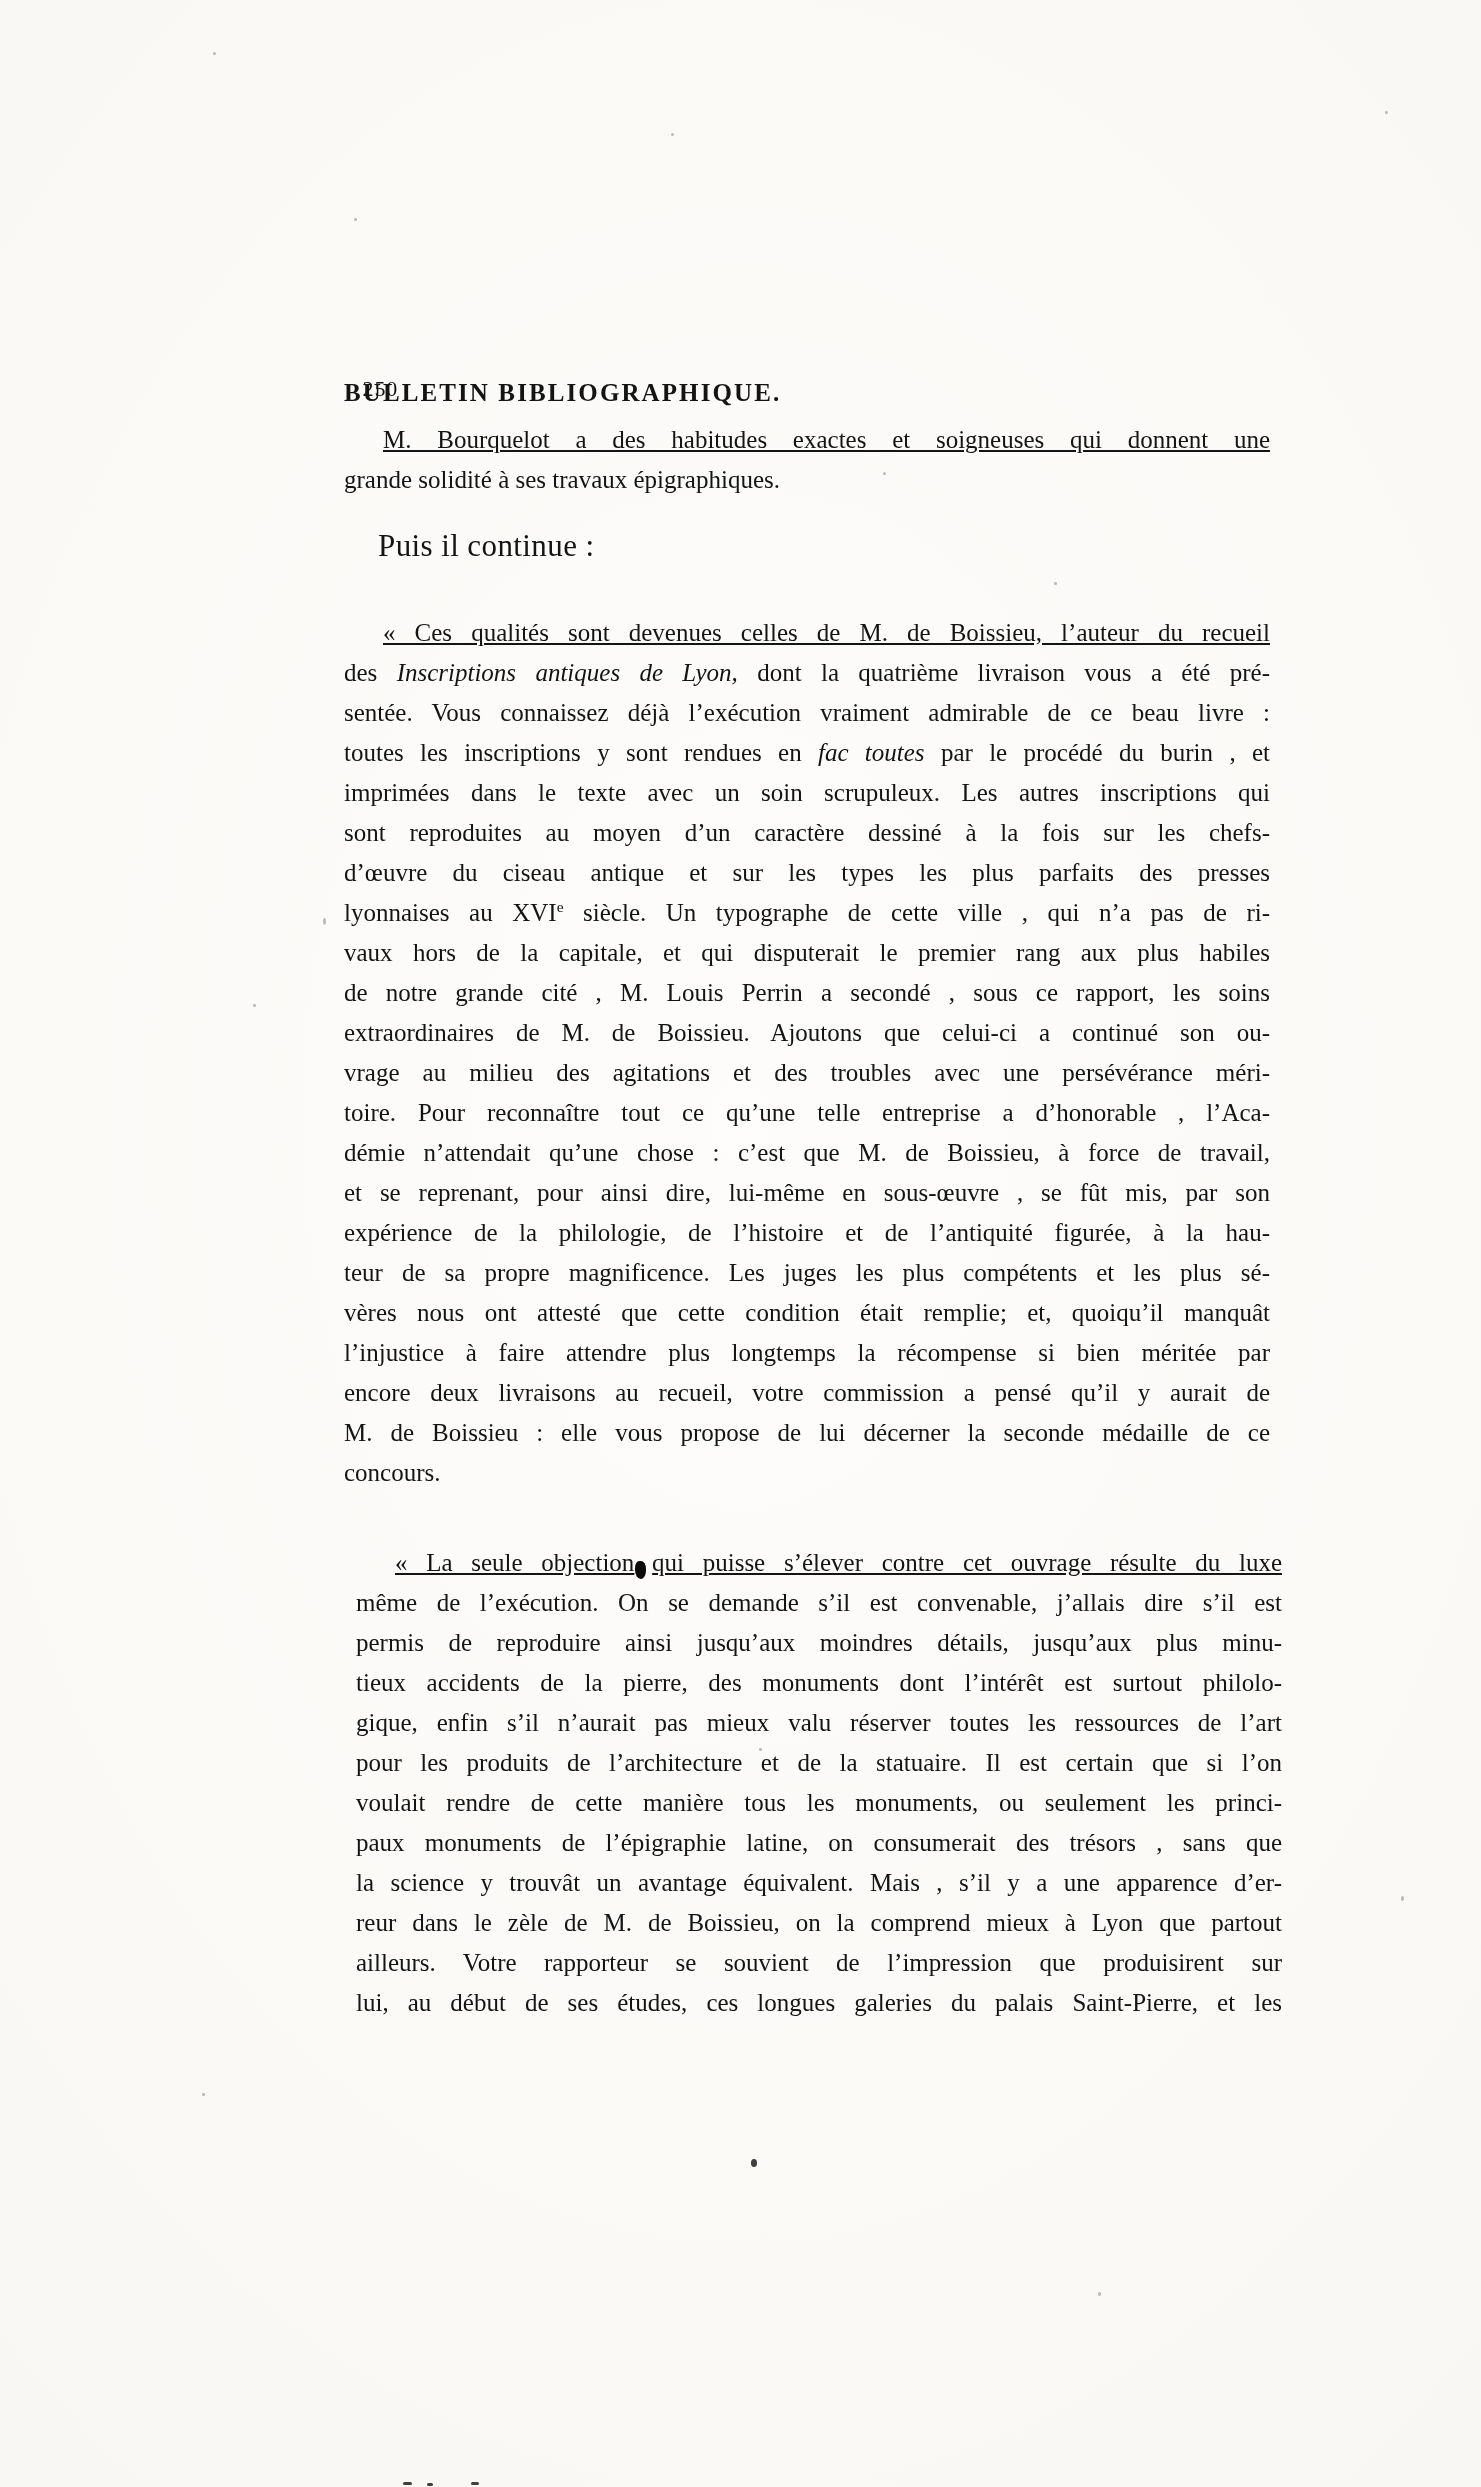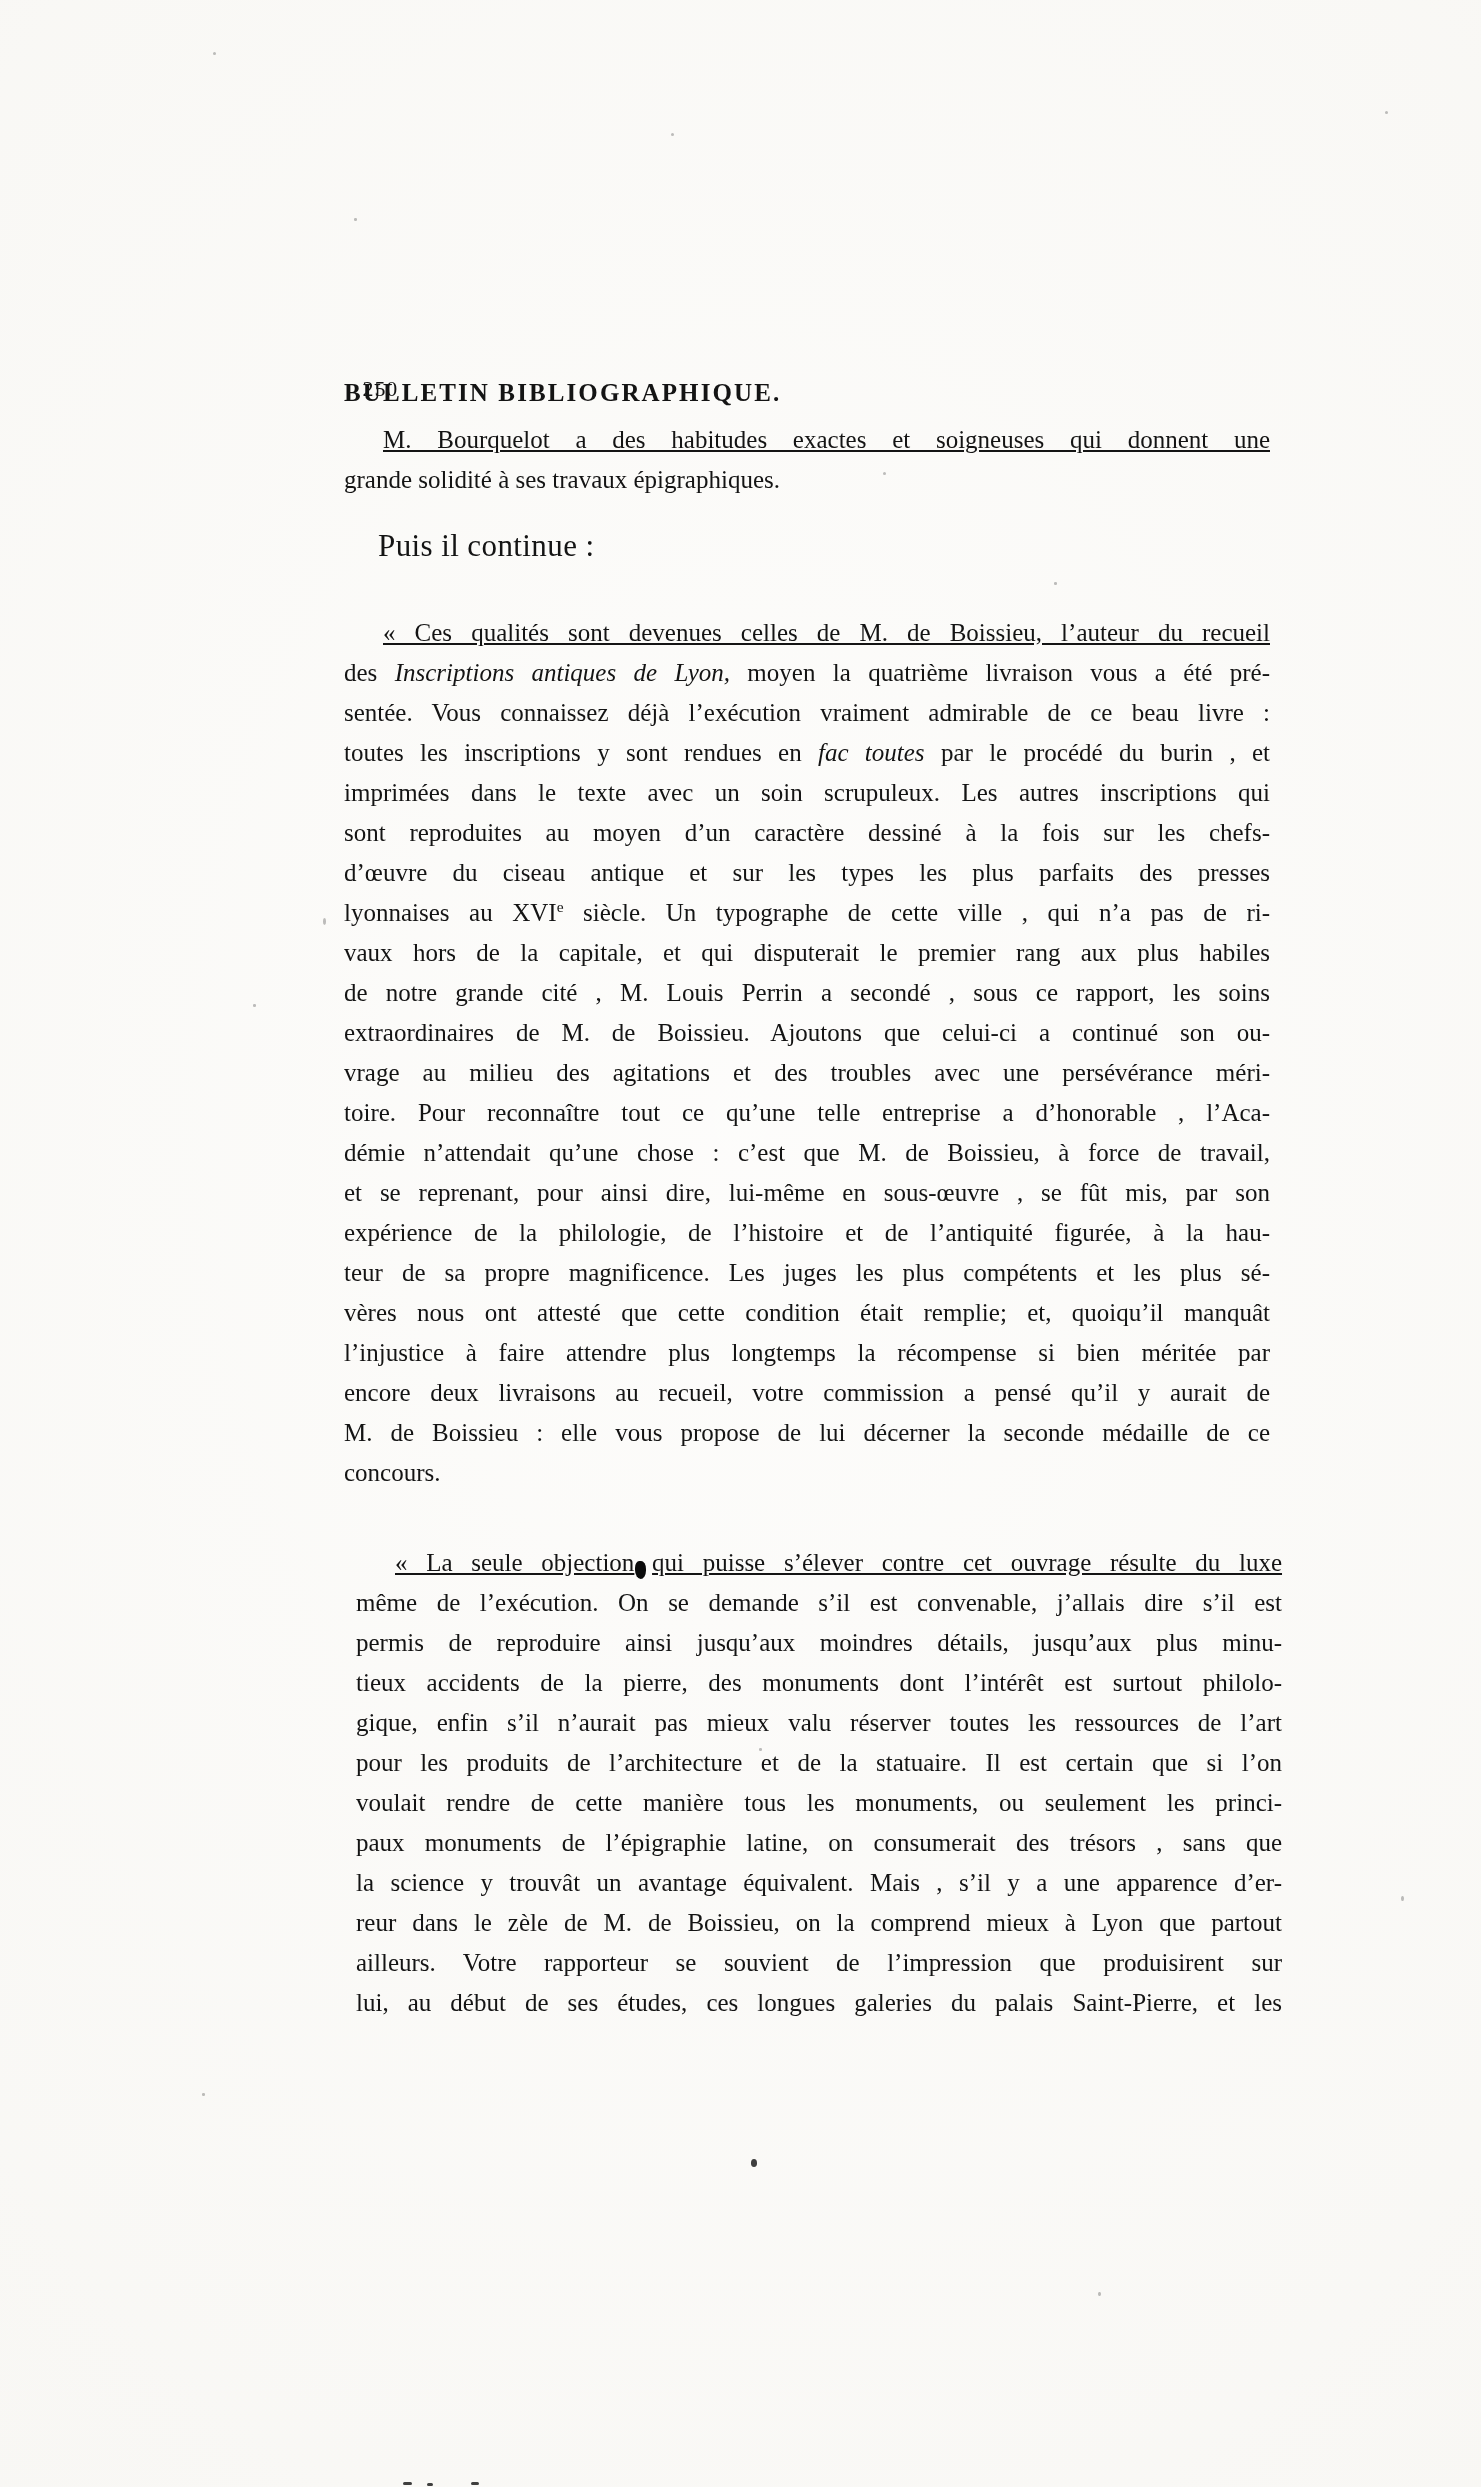--- a/index.html
+++ b/index.html
@@ -78,21 +78,21 @@
 
 <div class="content-col para" id="intro-para">
     <div class="tline">M. Bourquelot a des habitudes exactes et soigneuses qui donnent une</div>
     <div class="tline lastline">grande solidité à ses travaux épigraphiques.</div>
   </div>
 
 <div class="content-col" id="continue-line">Puis il continue :</div>
 
 <div class="content-col para" id="quote-para-1">
     <div class="tline">« Ces qualités sont devenues celles de M. de Boissieu, l’auteur du recueil</div>
-    <div class="tline"><span>des </span><span class="it">Inscriptions antiques de Lyon,</span><span> moyen la quatrième livraison vous a été pré-</span></div>
+    <div class="tline"><span>des </span><span class="it">Inscriptions antiques de Lyon,</span><span> dont la quatrième livraison vous a été pré-</span></div>
     <div class="tline">sentée. Vous connaissez déjà l’exécution vraiment admirable de ce beau livre :</div>
     <div class="tline"><span>toutes les inscriptions y sont rendues en </span><span class="it">fac toutes</span><span> par le procédé du burin , et</span></div>
     <div class="tline">imprimées dans le texte avec un soin scrupuleux. Les autres inscriptions qui</div>
     <div class="tline">sont reproduites au moyen d’un caractère dessiné à la fois sur les chefs-</div>
     <div class="tline">d’œuvre du ciseau antique et sur les types les plus parfaits des presses</div>
     <div class="tline"><span>lyonnaises au XVI</span><span class="sup">e</span><span> siècle. Un typographe de cette ville , qui n’a pas de ri-</span></div>
     <div class="tline">vaux hors de la capitale, et qui disputerait le premier rang aux plus habiles</div>
     <div class="tline">de notre grande cité , M. Louis Perrin a secondé , sous ce rapport, les soins</div>
     <div class="tline">extraordinaires de M. de Boissieu. Ajoutons que celui-ci a continué son ou-</div>
     <div class="tline">vrage au milieu des agitations et des troubles avec une persévérance méri-</div>

